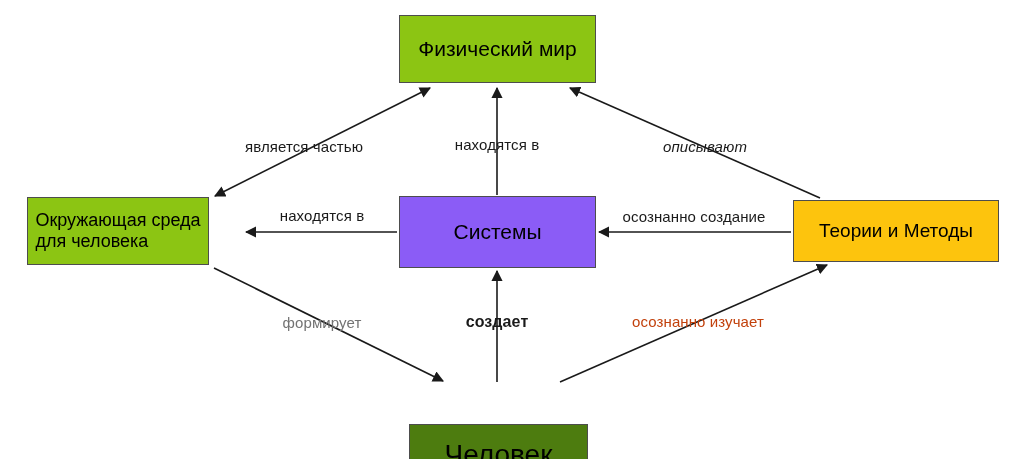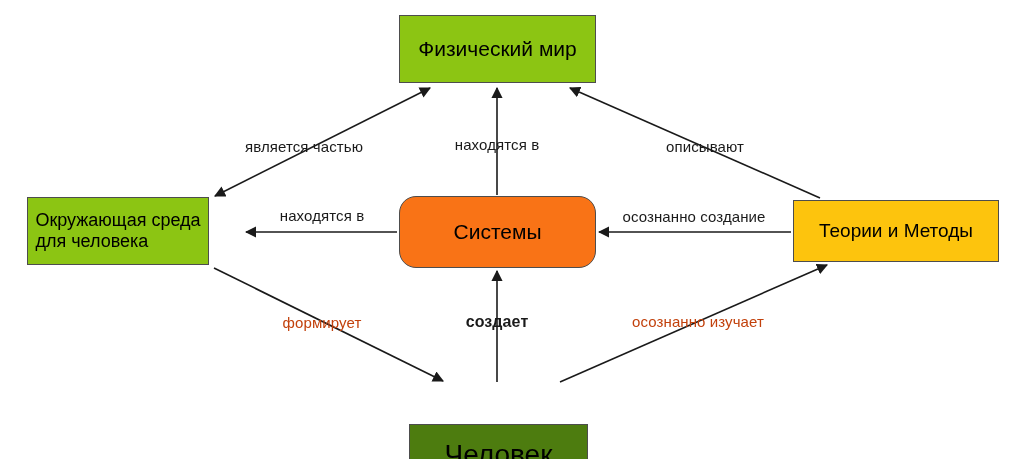--- a/index.html
+++ b/index.html
@@ -78,34 +78,34 @@
   </svg>
 
   <div id="node-layer">
       <div class="node" style="left: 399px; top: 15px; width: 197px; height: 68px; background: rgb(140, 197, 19); border-color: rgb(77, 77, 77); font-size: 21px; color: rgb(0, 0, 0);">
         <span class="node-label">Физический мир</span>
       </div>
       <div class="node" style="left: 27px; top: 197px; width: 182px; height: 68px; background: rgb(140, 197, 19); border-color: rgb(77, 77, 77); font-size: 18px; color: rgb(0, 0, 0);">
         <span class="node-label">Окружающая среда
 для человека</span>
       </div>
-      <div class="node" style="left: 399px; top: 196px; width: 197px; height: 72px; background: #f97316; border-color: rgb(77, 77, 77); font-size: 21px; color: rgb(0, 0, 0); border-radius: 17px;">
+      <div class="node" style="left: 399px; top: 196px; width: 197px; height: 72px; background: #8b5cf6; border-color: rgb(77, 77, 77); font-size: 21px; color: rgb(0, 0, 0);">
         <span class="node-label">Системы</span>
       </div>
       <div class="node" style="left: 793px; top: 200px; width: 206px; height: 62px; background: rgb(253, 196, 13); border-color: rgb(77, 77, 77); font-size: 19px; color: rgb(0, 0, 0);">
         <span class="node-label">Теории и Методы</span>
       </div>
       <div class="node" style="left: 409px; top: 384px; width: 179px; height: 62px; background: #4d7c0f; border-color: rgb(77, 77, 77); font-size: 28px; color: rgb(0, 0, 0); margin-top: 40px;">
         <span class="node-label">Человек</span>
       </div>
     </div>
   <div id="label-layer">
       <div class="edge-label" style="left: 304px; top: 146px; font-size: 15px; color: rgb(26, 26, 26);">является частью</div>
       <div class="edge-label" style="left: 497px; top: 144px; font-size: 15px; color: rgb(26, 26, 26);">находятся в</div>
-      <div class="edge-label" style="left: 705px; top: 146px; font-size: 15px; color: rgb(26, 26, 26);">описывают</div>
+      <div class="edge-label" style="left: 705px; top: 146px; font-size: 15px; color: rgb(26, 26, 26); font-style: italic;">описывают</div>
       <div class="edge-label" style="left: 322px; top: 215px; font-size: 15px; color: rgb(26, 26, 26);">находятся в</div>
       <div class="edge-label" style="left: 694px; top: 216px; font-size: 15px; color: rgb(26, 26, 26);">осознанно создание</div>
-      <div class="edge-label" style="left: 322px; top: 322px; font-size: 15px; color: #c2410c;">формирует</div>
+      <div class="edge-label" style="left: 322px; top: 322px; font-size: 15px; color: #737373;">формирует</div>
       <div class="edge-label bold" style="left: 497px; top: 322px; font-size: 16px; color: rgb(26, 26, 26);">создает</div>
       <div class="edge-label" style="left: 698px; top: 321px; font-size: 15px; color: #c2410c;">осознанно изучает</div>
     </div>
 
 </div>
 
 </body></html>

